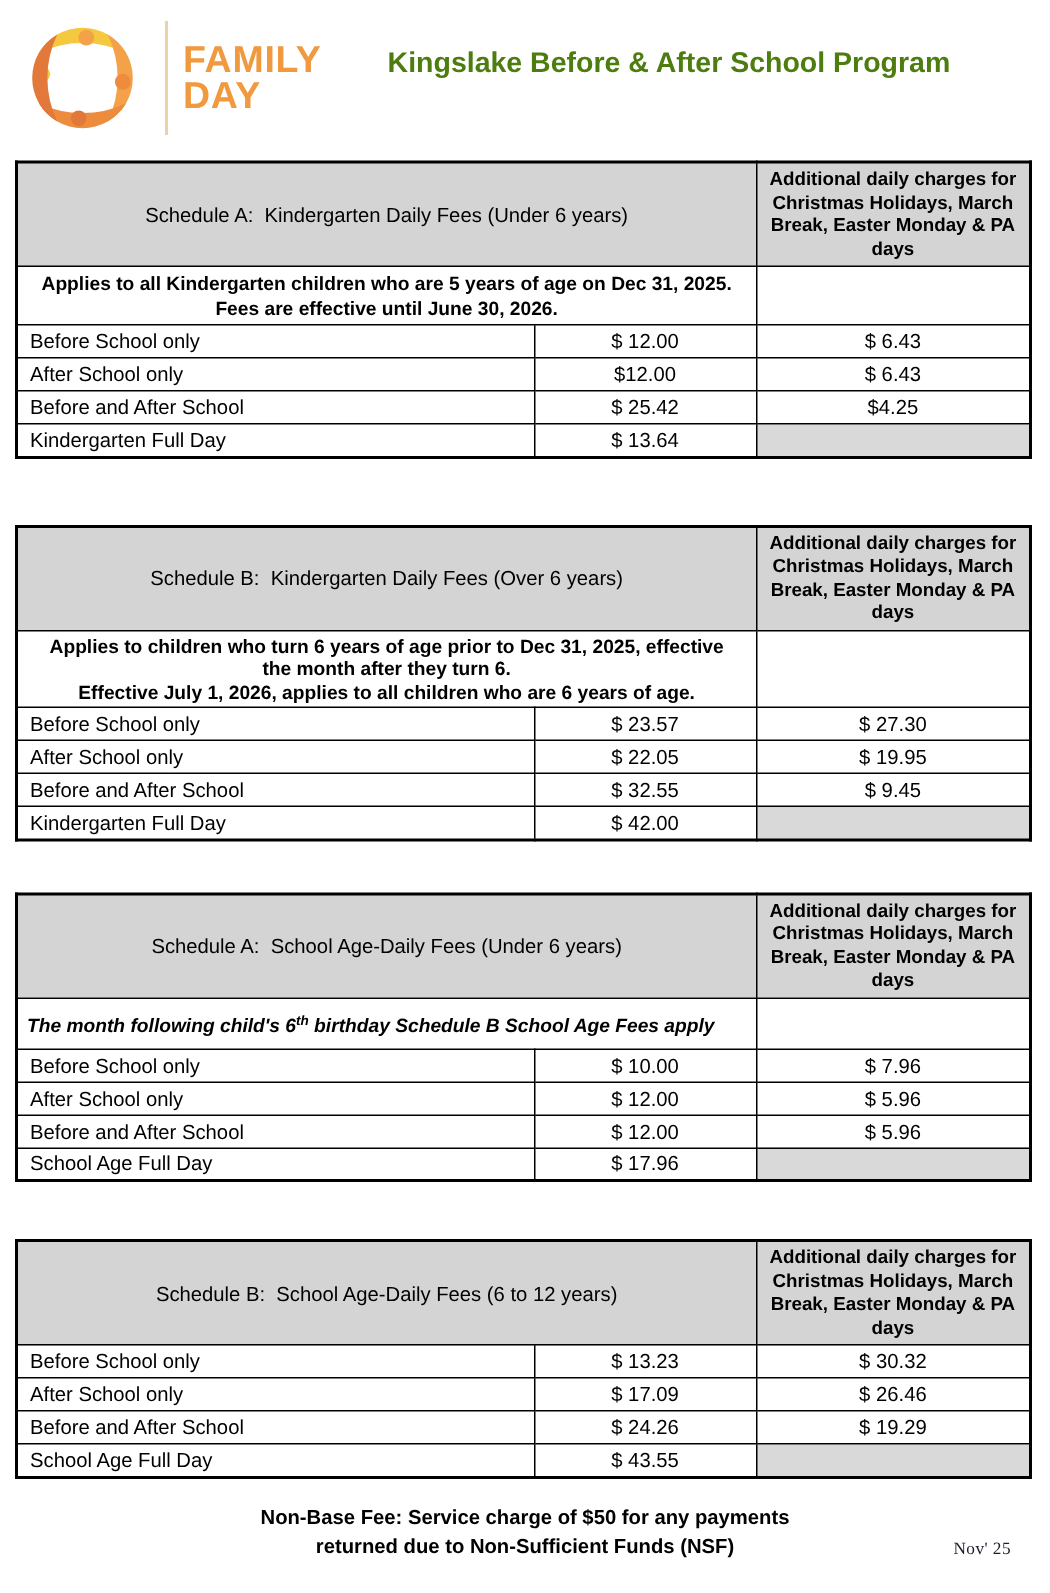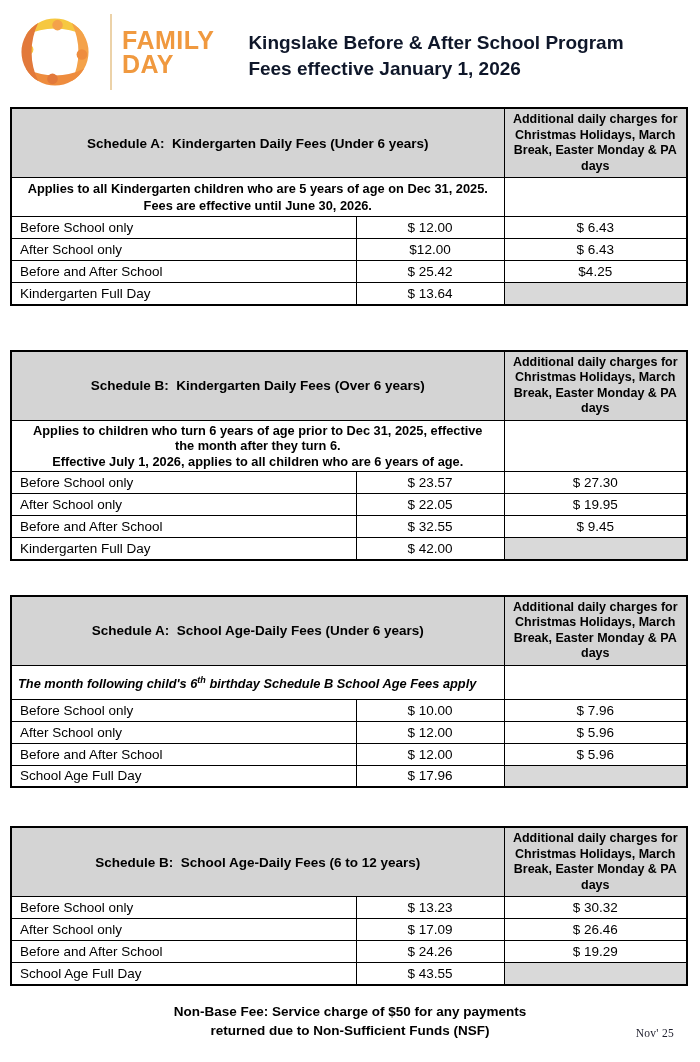--- a/index.html
+++ b/index.html
@@ -14,39 +14,39 @@
   
   .masthead { height: 94px; display: flex; align-items: flex-start; padding-left: 12px; }
   .logo-block { display: flex; align-items: center; height: 88px; }
   .logo-icon { width: 86px; height: 84px; }
   .logo-divider { width: 2px; height: 76px; background: var(--logo-divider, #ecd2a8); margin: 0 10px 0 12px; }
   .logo-word {
     font-weight: bold; font-size: 25px; line-height: 24px;
     letter-spacing: 0.5px; color: var(--logo-orange, #f0993f);
   }
   .doc-title {
-    margin-left: 34px; margin-top: 22px;
-    font-weight: bold; font-size: 19px; line-height: 26px; color: #0f172a;
+    margin-left: 44px; margin-top: 22px;
+    font-weight: bold; font-size: 19px; line-height: 26px; color: #4d7c0f;
   }
   .doc-title span { display: block; }
 
   
   table.fee-table {
     width: 676px; margin-left: 10px;
     border-collapse: collapse; table-layout: fixed;
     border: 2px solid #000;
   }
   table.fee-table td { border: 1px solid #000; }
   col.c-label { width: 345px; }
   col.c-fee   { width: 148px; }
   col.c-add   { width: 183px; }
 
   .title-cell {
     background: var(--header-bg, #d4d4d4);
-    font-weight: bold; font-size: 13.5px; text-align: center;
+    font-weight: normal; font-size: 13.5px; text-align: center;
     vertical-align: middle; padding: 2px 8px; white-space: pre-wrap;
   }
   .add-head-cell {
     background: var(--header-bg, #d4d4d4);
     font-weight: bold; font-size: 12.5px; line-height: 15.5px;
     text-align: center; vertical-align: middle; padding: 3px 6px;
     height: 64px;
   }
   .note-cell {
     font-weight: bold; font-size: 12.8px; line-height: 17px;
@@ -103,21 +103,20 @@
         <use href="#swoosh" fill="#e2793b" transform="rotate(270 50 50)"></use>
       </svg>
       <div class="logo-divider"></div>
       <div>
         <div class="logo-word">FAMILY</div>
         <div class="logo-word">DAY</div>
       </div>
     </div>
     <div class="doc-title">
       <span>Kingslake Before &amp; After School Program</span>
-      <span>Fees effective January 1, 2026</span>
     </div>
   </div>
 
   <table class="fee-table gap-a">
     <colgroup>
         <col class="c-label">
         <col class="c-fee">
         <col class="c-add">
       </colgroup>
     <tbody>

